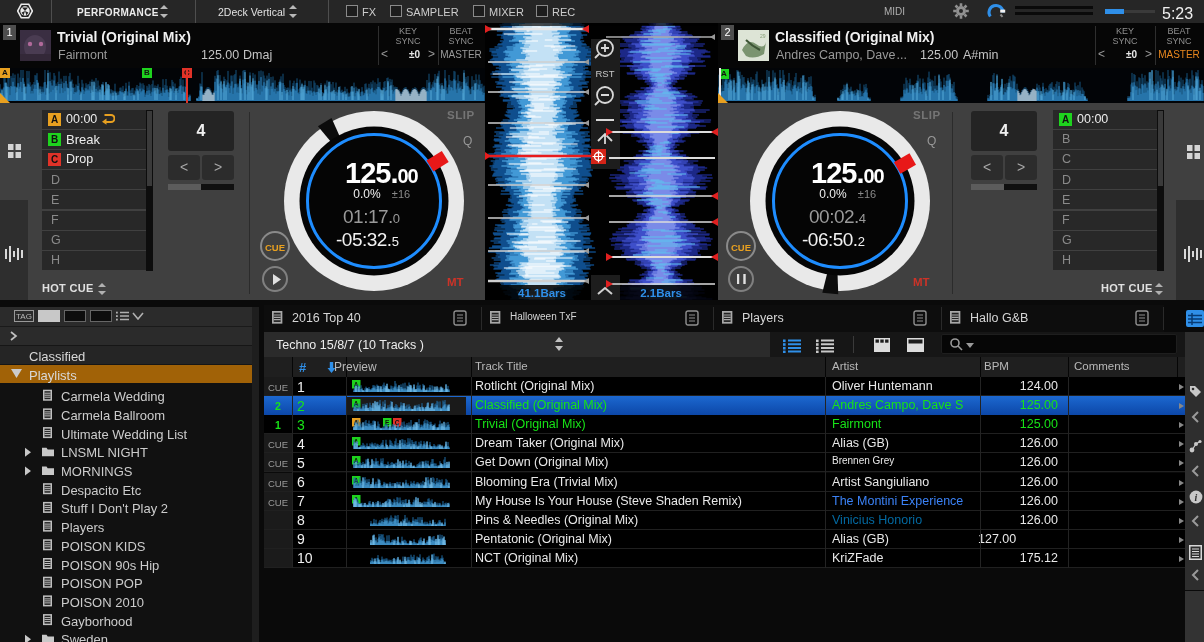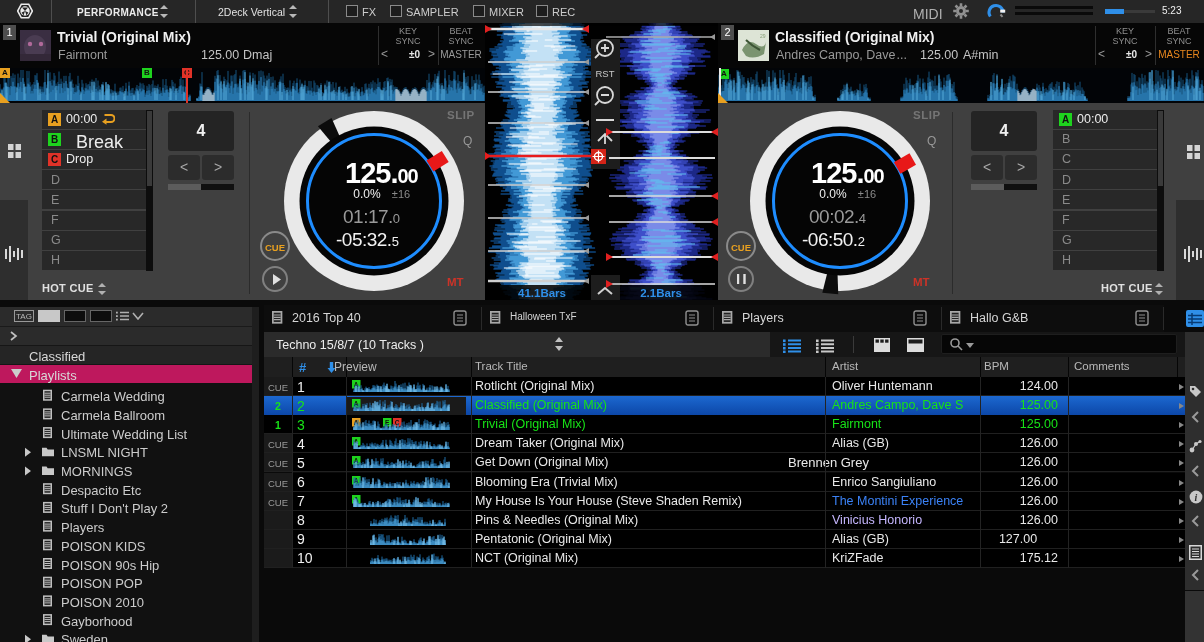--- a/index.html
+++ b/index.html
@@ -27,40 +27,40 @@
   </svg>
 <div class="abs" style="left:328px;top:0;width:1px;height:23px;background:#4e4e4e"></div>
 <div class="abs" style="left:346px;top:5px;width:12px;height:12px;border:1px solid #8a8a8a;background:#1d1d1d"></div>
 <div class="abs" style="left:362px;top:6px;font-size:11px;color:#cccccc">FX</div>
 <div class="abs" style="left:390px;top:5px;width:12px;height:12px;border:1px solid #8a8a8a;background:#1d1d1d"></div>
 <div class="abs" style="left:406px;top:6px;font-size:11px;color:#cccccc">SAMPLER</div>
 <div class="abs" style="left:473px;top:5px;width:12px;height:12px;border:1px solid #8a8a8a;background:#1d1d1d"></div>
 <div class="abs" style="left:489px;top:6px;font-size:11px;color:#cccccc">MIXER</div>
 <div class="abs" style="left:536px;top:5px;width:12px;height:12px;border:1px solid #8a8a8a;background:#1d1d1d"></div>
 <div class="abs" style="left:552px;top:6px;font-size:11px;color:#cccccc">REC</div>
-<div class="abs" style="left:913px;top:6px;font-size:14px;color:#b0b0b0">MIDI</div>
+<div class="abs" style="left:884px;top:6px;font-size:10px;color:#b0b0b0">MIDI</div>
 <svg class="abs" style="left:952px;top:2px" width="18" height="18" viewBox="0 0 18 18">
 <g fill="#909090">
       <circle cx="9" cy="9" r="5"></circle>
 <g stroke="#909090" stroke-width="2.6">
         <path d="M9 1.2V4M9 14V16.8M1.2 9H4M14 9H16.8M3.5 3.5L5.5 5.5M12.5 12.5L14.5 14.5M14.5 3.5L12.5 5.5M5.5 12.5L3.5 14.5"></path>
       </g>
 <circle cx="9" cy="9" r="2" fill="#262626"></circle>
     </g>
   </svg>
 <svg class="abs" style="left:986px;top:2px" width="20" height="20" viewBox="0 0 20 20">
 <path d="M4.3 14.5 A7 7 0 1 1 17 10.5" fill="none" stroke="#2f8fe8" stroke-width="3"></path>
 <rect x="14.2" y="7.6" width="5" height="3" fill="#f2f2f2"></rect>
 <path d="M14.5 12.5 L16.5 14.8" stroke="#8a8a8a" stroke-width="2"></path>
   </svg>
 <div class="abs" style="left:1015px;top:6px;width:78px;height:3px;background:#0a0a0a"></div>
 <div class="abs" style="left:1015px;top:12px;width:78px;height:3px;background:#0a0a0a"></div>
 <div class="abs" style="left:1105px;top:10px;width:50px;height:3px;background:#3a3a3a"></div>
 <div class="abs" style="left:1105px;top:9px;width:19px;height:5px;background:#2f8fe8"></div>
-<div class="abs" style="left:1162px;top:5px;font-size:10px;color:#f0f0f0">5:23</div>
+<div class="abs" style="left:1162px;top:5px;font-size:16px;color:#f0f0f0">5:23</div>
 <div class="abs" style="left:0;top:23px;width:485px;height:45px;background:#060606"></div>
 <div class="abs" style="left:718px;top:23px;width:486px;height:45px;background:#060606"></div>
 <div class="abs" style="left:3px;top:25px;width:13px;height:15px;background:#4e4e4e;color:#fff;font-size:11px;text-align:center;line-height:15px">1</div>
 <div class="abs" style="left:20px;top:30px;width:31px;height:31px;background:linear-gradient(135deg,#4a3a50,#2a2030 60%,#3c3044)"></div>
 <div class="abs" style="left:57px;top:29px;font-size:14px;font-weight:bold;color:#f0f0f0">Trivial (Original Mix)</div>
 <div class="abs" style="left:58px;top:48px;font-size:12.5px;color:#9a9a9a;white-space:nowrap">Fairmont</div>
 <div class="abs" style="left:201px;top:48px;font-size:12.5px;color:#c4c4c4">125.00</div>
 <div class="abs" style="left:243px;top:48px;font-size:12.5px;color:#c4c4c4">Dmaj</div>
 <svg class="abs" style="left:20px;top:30px" width="31" height="31">
     <rect width="31" height="31" fill="#3a2e42"></rect>
@@ -151,21 +151,21 @@
 <svg class="abs" style="left:1184px;top:245px" width="18" height="18">
     <g stroke="#d8d8d8" stroke-width="2">
       <path d="M1 4V14M5 1V17M9 6V12M13 3V15M17 5V13"></path>
     </g>
   </svg>
 <div class="abs" style="left:42px;top:109.5px;width:104px;height:19.2px;background:#282828"></div>
 <div class="abs" style="left:48px;top:112.5px;width:13px;height:13px;background:#e8a020;color:#111;font-size:10px;font-weight:bold;text-align:center;line-height:13px">A</div>
 <div class="abs" style="left:66px;top:112.0px;font-size:12.5px;color:#ececec">00:00</div>
 <div class="abs" style="left:42px;top:129.7px;width:104px;height:19.2px;background:#282828"></div>
 <div class="abs" style="left:48px;top:132.7px;width:13px;height:13px;background:#1ed31e;color:#111;font-size:10px;font-weight:bold;text-align:center;line-height:13px">B</div>
-<div class="abs" style="left:76px;top:132.2px;font-size:18px;color:#ececec">Break</div>
+<div class="abs" style="left:66px;top:132.2px;font-size:13px;color:#ececec">Break</div>
 <div class="abs" style="left:42px;top:149.9px;width:104px;height:19.2px;background:#282828"></div>
 <div class="abs" style="left:48px;top:152.9px;width:13px;height:13px;background:#e03228;color:#111;font-size:10px;font-weight:bold;text-align:center;line-height:13px">C</div>
 <div class="abs" style="left:66px;top:152.4px;font-size:12.5px;color:#ececec">Drop</div>
 <div class="abs" style="left:42px;top:170.1px;width:104px;height:19.2px;background:#282828"></div>
 <div class="abs" style="left:51px;top:172.6px;font-size:12.5px;color:#8a8a8a">D</div>
 <div class="abs" style="left:42px;top:190.3px;width:104px;height:19.2px;background:#282828"></div>
 <div class="abs" style="left:51px;top:192.8px;font-size:12.5px;color:#8a8a8a">E</div>
 <div class="abs" style="left:42px;top:210.5px;width:104px;height:19.2px;background:#282828"></div>
 <div class="abs" style="left:51px;top:213.0px;font-size:12.5px;color:#8a8a8a">F</div>
 <div class="abs" style="left:42px;top:230.7px;width:104px;height:19.2px;background:#282828"></div>
@@ -351,21 +351,21 @@
 <svg class="abs" style="left:132px;top:312px" width="12" height="8">
     <path d="M1 1 L6 7 L11 1" fill="none" stroke="#b0b0b0" stroke-width="1.6"></path>
   </svg>
 <div class="abs" style="left:0;top:326px;width:259px;height:19px;background:#2b2b2b;border-top:1px solid #1a1a1a"></div>
 <svg class="abs" style="left:9px;top:331px" width="9" height="10">
     <path d="M2 1 L7 5 L2 9" fill="none" stroke="#c0c0c0" stroke-width="1.7"></path>
   </svg>
 <div class="abs" style="left:0;top:345px;width:259px;height:19px;background:#252525;border-top:1px solid #161616;color:#d8d8d8;font-size:13px">
     <span style="position:absolute;left:29px;top:2.5px">Classified</span>
   </div>
-<div class="abs" style="left:0;top:364px;width:259px;height:19px;background:#be185d;border-top:1px solid #161616;color:#d8d8d8;font-size:13px">
+<div class="abs" style="left:0;top:364px;width:259px;height:19px;background:#a16207;border-top:1px solid #161616;color:#d8d8d8;font-size:13px">
     <span style="position:absolute;left:29px;top:2.5px">Playlists</span>
   </div>
 <svg class="abs" style="left:11px;top:369px" width="11" height="9">
     <path d="M0 0 H11 L5.5 9 Z" fill="#cccccc"></path>
   </svg>
 <svg class="abs" style="left:0;top:383px" width="252" height="259" viewBox="0 0 252 259">
     <g transform="translate(43,6.699999999999999)">
       <rect x="0" y="0" width="9.0" height="11.0" fill="#c0c0c0"></rect>
       <rect x="1.5" y="1.5" width="6.0" height="8.0" fill="#222"></rect>
       <path d="M1.5 3.5H7.5M1.5 5.5H7.5M1.5 7.5H7.5" stroke="#c0c0c0" stroke-width="1.0"></path>
@@ -658,40 +658,40 @@
 <svg class="abs" style="left:352px;top:456.4px" width="108" height="13">
     <rect x="0" y="0" width="8.5" height="8.5" fill="#1ed31e"></rect>
     <text x="4.2" y="6.8" text-anchor="middle" font-size="6.5" font-weight="bold" fill="#111">A</text>
     <g transform="translate(2,0)">
       <path d="M0 12V4.7M1 12V9.3M2 12V5.4M3 12V4.5M4 12V8.4M5 12V6.5M6 12V6.1M7 12V7.1M8 12V9.0M9 12V5.9M10 12V8.4M11 12V7.6M12 12V3.4M13 12V3.5M14 12V2.4M15 12V5.9M16 12V8.8M17 12V9.2M18 12V2.9M19 12V4.7M20 12V5.3M21 12V7.4M22 12V2.2M23 12V5.5M24 12V4.9M25 12V8.2M26 12V9.0M27 12V2.5M28 12V5.0M29 12V2.2M30 12V8.1M31 12V8.4M32 12V8.0M33 12V9.1M34 12V5.7M35 12V8.0M36 12V9.2M37 12V6.8M38 12V6.0M39 12V7.0M40 12V7.9M41 12V7.3M42 12V6.6M43 12V6.9M44 12V3.1M45 12V9.0M46 12V5.1M47 12V7.2M48 12V6.9M49 12V4.4M50 12V8.3M51 12V7.7M52 12V3.9M53 12V7.0M54 12V9.7M55 12V5.1M56 12V9.3M57 12V6.5M58 12V9.5M59 12V10.1M60 12V9.5M61 12V10.5M62 12V10.7M63 12V8.5M64 12V8.0M65 12V7.1M66 12V5.7M67 12V10.1M68 12V5.3M69 12V5.3M70 12V8.0M71 12V5.4M72 12V4.6M73 12V8.1M74 12V4.8M75 12V9.5M76 12V9.8M77 12V6.3M78 12V3.1M79 12V3.0M80 12V7.2M81 12V7.5M82 12V7.5M83 12V9.7M84 12V9.3M85 12V9.5M86 12V5.2M87 12V7.1M88 12V8.1M89 12V8.5M90 12V3.6M91 12V1M92 12V8.4M93 12V5.7M94 12V8.0M95 12V5.5" stroke="#1f6da6" stroke-width="1"></path>
       <path d="M0 12V7.2M1 12V10.7M2 12V9.6M3 12V9.1M4 12V9.9M5 12V9.3M6 12V8.6M7 12V9.4M8 12V10.4M9 12V8.1M10 12V10.2M11 12V8.9M12 12V8.9M13 12V7.4M14 12V5.3M15 12V9.8M16 12V10.7M17 12V10.9M18 12V8.0M19 12V7.6M20 12V8.4M21 12V9.0M22 12V5.5M23 12V8.5M24 12V9.4M25 12V10.0M26 12V10.3M27 12V6.6M28 12V7.2M29 12V8.5M30 12V10.4M31 12V10.6M32 12V10.2M33 12V10.8M34 12V9.3M35 12V10.3M36 12V10.2M37 12V9.2M38 12V9.1M39 12V8.9M40 12V9.3M41 12V9.1M42 12V10.1M43 12V10.2M44 12V8.8M45 12V10.1M46 12V8.0M47 12V10.1M48 12V9.6M49 12V9.2M50 12V10.3M51 12V9.0M52 12V7.4M53 12V10.0M54 12V10.4M55 12V9.0M56 12V10.3M57 12V9.0M58 12V11.1M59 12V10.9M60 12V10.6M61 12V11.0M62 12V11.2M63 12V10.7M64 12V10.3M65 12V9.2M66 12V8.6M67 12V11.0M68 12V8.6M69 12V8.6M70 12V10.2M71 12V9.6M72 12V7.3M73 12V9.3M74 12V8.1M75 12V11.1M76 12V10.9M77 12V8.4M78 12V8.0M79 12V7.8M80 12V10.1M81 12V10.4M82 12V10.0M83 12V10.6M84 12V10.7M85 12V10.9M86 12V9.1M87 12V8.7M88 12V10.6M89 12V10.0M90 12V8.4M91 12V6.9M92 12V9.5M93 12V8.7M94 12V9.6M95 12V7.6" stroke="#4aa0d8" stroke-width="1"></path>
       <path d="M2 12V5.7M8 12V9.2M11 12V7.8M14 12V2.9M17 12V9.3M18 12V3.4M33 12V9.2M40 12V8.1M44 12V3.5M46 12V5.5M49 12V4.8M57 12V6.8M59 12V10.2M60 12V9.6M69 12V5.7M75 12V9.6M85 12V9.6M87 12V7.3M88 12V8.3M93 12V6.0M95 12V5.8" stroke="#7cc4ee" stroke-width="1"></path>
     </g>
   </svg>
 <div class="abs" style="left:475px;top:455.4px;font-size:12.5px;color:#e8e8e8">Get Down (Original Mix)</div>
-<div class="abs" style="left:788px;top:455.4px;font-size:13px;color:#e8e8e8;width:146px;overflow:hidden;white-space:nowrap">Brennen Grey</div>
+<div class="abs" style="left:832px;top:455.4px;font-size:10px;color:#e8e8e8;width:146px;overflow:hidden;white-space:nowrap">Brennen Grey</div>
 <div class="abs" style="left:978px;top:455.4px;width:80px;text-align:right;font-size:12.5px;color:#e8e8e8">126.00</div>
 <svg class="abs" style="left:1179px;top:460.4px" width="5" height="6">
     <path d="M0 0 L5 3 L0 6 Z" fill="#888"></path>
   </svg>
 <div class="abs" style="left:264px;top:472.5px;width:921px;height:19.1px;background:#000;border-bottom:1px solid #202020"></div>
 <div class="abs" style="left:264px;top:472.5px;width:28px;height:18.1px;background:#1b1b1b"></div>
 <div class="abs" style="left:264px;top:477.5px;width:28px;text-align:center;font-size:9.5px;color:#9a9a9a">CUE</div>
 <div class="abs" style="left:297px;top:474.0px;font-size:14px;color:#f0f0f0">6</div>
 <svg class="abs" style="left:352px;top:475.5px" width="108" height="13">
     <rect x="0" y="0" width="8.5" height="8.5" fill="#1ed31e"></rect>
     <text x="4.2" y="6.8" text-anchor="middle" font-size="6.5" font-weight="bold" fill="#111">A</text>
     <g transform="translate(2,0)">
       <path d="M0 12V2.0M1 12V1.1M2 12V7.1M3 12V3.1M4 12V6.9M5 12V6.6M6 12V1.4M7 12V4.5M8 12V5.4M9 12V1M10 12V2.5M11 12V1M12 12V6.7M13 12V3.3M14 12V5.7M15 12V3.1M16 12V8.9M17 12V8.0M18 12V6.2M19 12V1.9M20 12V8.7M21 12V7.8M22 12V5.7M23 12V9.5M24 12V2.6M25 12V3.3M26 12V4.5M27 12V9.2M28 12V8.8M29 12V9.0M30 12V5.9M31 12V6.7M32 12V7.7M33 12V7.5M34 12V9.7M35 12V7.6M36 12V6.1M37 12V7.4M38 12V9.9M39 12V7.0M40 12V10.5M41 12V7.0M42 12V7.6M43 12V5.9M44 12V6.3M45 12V8.3M46 12V6.0M47 12V9.7M48 12V10.2M49 12V6.3M50 12V7.8M51 12V7.6M52 12V3.8M53 12V8.1M54 12V7.2M55 12V9.5M56 12V9.5M57 12V5.4M58 12V7.1M59 12V6.7M60 12V4.9M61 12V8.1M62 12V7.5M63 12V6.3M64 12V6.3M65 12V7.5M66 12V9.3M67 12V6.5M68 12V7.9M69 12V4.9M70 12V9.3M71 12V5.9M72 12V1M73 12V7.2M74 12V1M75 12V3.5M76 12V8.5M77 12V1.5M78 12V6.0M79 12V1.1M80 12V2.3M81 12V8.2M82 12V5.1M83 12V2.0M84 12V6.0M85 12V3.6M86 12V3.9M87 12V6.4M88 12V3.3M89 12V9.1M90 12V8.7M91 12V8.7M92 12V2.9M93 12V4.2M94 12V6.5M95 12V6.6" stroke="#1f6da6" stroke-width="1"></path>
       <path d="M0 12V7.3M1 12V7.0M2 12V10.0M3 12V8.4M4 12V9.9M5 12V9.3M6 12V7.4M7 12V6.9M8 12V9.1M9 12V5.7M10 12V6.1M11 12V4.4M12 12V9.2M13 12V7.0M14 12V8.5M15 12V6.0M16 12V10.5M17 12V10.4M18 12V8.4M19 12V6.4M20 12V10.8M21 12V9.5M22 12V7.9M23 12V10.6M24 12V7.8M25 12V7.7M26 12V7.0M27 12V10.2M28 12V10.8M29 12V10.8M30 12V7.8M31 12V9.6M32 12V9.5M33 12V9.7M34 12V10.7M35 12V10.4M36 12V8.2M37 12V9.8M38 12V10.8M39 12V9.8M40 12V11.3M41 12V8.7M42 12V9.6M43 12V8.4M44 12V9.1M45 12V10.1M46 12V9.3M47 12V10.7M48 12V11.3M49 12V8.6M50 12V9.4M51 12V10.4M52 12V6.6M53 12V9.8M54 12V8.9M55 12V10.5M56 12V10.6M57 12V8.1M58 12V8.6M59 12V10.0M60 12V7.8M61 12V10.4M62 12V9.0M63 12V8.0M64 12V9.2M65 12V9.1M66 12V10.3M67 12V9.1M68 12V9.9M69 12V8.7M70 12V10.1M71 12V9.1M72 12V6.4M73 12V10.0M74 12V4.4M75 12V7.4M76 12V10.7M77 12V8.1M78 12V9.8M79 12V7.5M80 12V7.0M81 12V10.2M82 12V8.3M83 12V6.9M84 12V8.2M85 12V6.6M86 12V8.9M87 12V9.3M88 12V7.9M89 12V10.1M90 12V10.4M91 12V9.9M92 12V6.6M93 12V9.0M94 12V9.9M95 12V9.9" stroke="#4aa0d8" stroke-width="1"></path>
       <path d="M9 12V1.6M17 12V8.2M19 12V2.4M25 12V3.7M33 12V7.8M41 12V7.3M45 12V8.4M47 12V9.8M49 12V6.6M65 12V7.7M70 12V9.5M71 12V6.2M72 12V1.6M76 12V8.7M77 12V2.0M78 12V6.3M87 12V6.6M95 12V6.9" stroke="#7cc4ee" stroke-width="1"></path>
     </g>
   </svg>
 <div class="abs" style="left:475px;top:474.5px;font-size:12.5px;color:#e8e8e8">Blooming Era (Trivial Mix)</div>
-<div class="abs" style="left:832px;top:474.5px;font-size:12.5px;color:#e8e8e8;width:146px;overflow:hidden;white-space:nowrap">Enrico Sangiuliano</div>
+<div class="abs" style="left:832px;top:474.5px;font-size:12.5px;color:#e8e8e8;width:146px;overflow:hidden;white-space:nowrap">Artist Sangiuliano</div>
 <div class="abs" style="left:978px;top:474.5px;width:80px;text-align:right;font-size:12.5px;color:#e8e8e8">126.00</div>
 <svg class="abs" style="left:1179px;top:479.5px" width="5" height="6">
     <path d="M0 0 L5 3 L0 6 Z" fill="#888"></path>
   </svg>
 <div class="abs" style="left:264px;top:491.6px;width:921px;height:19.1px;background:#000;border-bottom:1px solid #202020"></div>
 <div class="abs" style="left:264px;top:491.6px;width:28px;height:18.1px;background:#1b1b1b"></div>
 <div class="abs" style="left:264px;top:496.6px;width:28px;text-align:center;font-size:9.5px;color:#9a9a9a">CUE</div>
 <div class="abs" style="left:297px;top:493.1px;font-size:14px;color:#f0f0f0">7</div>
 <svg class="abs" style="left:352px;top:494.6px" width="108" height="13">
     <rect x="0" y="0" width="8.5" height="8.5" fill="#1ed31e"></rect>
@@ -712,38 +712,38 @@
 <div class="abs" style="left:264px;top:510.70000000000005px;width:28px;height:18.1px;background:#1b1b1b"></div>
 <div class="abs" style="left:297px;top:512.2px;font-size:14px;color:#f0f0f0">8</div>
 <svg class="abs" style="left:370px;top:513.7px" width="88" height="13">
     <g transform="translate(0,0)">
       <path d="M0 12V9.5M1 12V7.1M2 12V9.9M3 12V9.2M4 12V4.9M5 12V9.4M6 12V5.7M7 12V9.8M8 12V9.4M9 12V7.6M10 12V6.0M11 12V8.2M12 12V4.8M13 12V8.1M14 12V5.5M15 12V3.8M16 12V4.7M17 12V3.5M18 12V7.4M19 12V5.4M20 12V3.8M21 12V1.4M22 12V3.5M23 12V7.9M24 12V4.1M25 12V1.5M26 12V1.7M27 12V6.5M28 12V1M29 12V9.1M30 12V8.6M31 12V7.3M32 12V9.0M33 12V5.5M34 12V6.6M35 12V1M36 12V8.6M37 12V3.6M38 12V8.6M39 12V6.5M40 12V8.5M41 12V8.0M42 12V9.5M43 12V3.2M44 12V6.9M45 12V5.3M46 12V5.3M47 12V5.7M48 12V3.2M49 12V8.6M50 12V3.1M51 12V8.8M52 12V3.2M53 12V8.7M54 12V8.7M55 12V7.7M56 12V9.6M57 12V7.8M58 12V9.1M59 12V10.1M60 12V6.7M61 12V9.1M62 12V10.1M63 12V5.6M64 12V9.3M65 12V8.2M66 12V10.2M67 12V9.5M68 12V8.5M69 12V6.3M70 12V6.2M71 12V9.1M72 12V8.5M73 12V10.3M74 12V10.2M75 12V4.8" stroke="#1f6da6" stroke-width="1"></path>
       <path d="M0 12V10.6M1 12V9.5M2 12V10.5M3 12V10.5M4 12V8.8M5 12V10.6M6 12V9.5M7 12V11.1M8 12V10.8M9 12V9.1M10 12V9.1M11 12V9.7M12 12V7.2M13 12V10.3M14 12V8.0M15 12V6.3M16 12V7.4M17 12V6.4M18 12V9.8M19 12V8.6M20 12V7.1M21 12V8.3M22 12V7.5M23 12V10.0M24 12V6.8M25 12V5.2M26 12V5.1M27 12V9.2M28 12V5.6M29 12V10.8M30 12V10.8M31 12V8.8M32 12V10.0M33 12V8.5M34 12V9.6M35 12V4.8M36 12V10.1M37 12V8.9M38 12V9.6M39 12V8.3M40 12V9.7M41 12V9.7M42 12V10.7M43 12V6.7M44 12V10.1M45 12V7.7M46 12V8.6M47 12V8.0M48 12V8.3M49 12V10.4M50 12V8.8M51 12V10.0M52 12V5.9M53 12V10.0M54 12V10.7M55 12V10.3M56 12V11.1M57 12V10.1M58 12V10.4M59 12V11.1M60 12V9.2M61 12V10.8M62 12V11.3M63 12V7.6M64 12V10.9M65 12V10.3M66 12V11.0M67 12V10.7M68 12V9.8M69 12V9.7M70 12V8.1M71 12V10.3M72 12V10.0M73 12V11.3M74 12V11.2M75 12V8.4" stroke="#4aa0d8" stroke-width="1"></path>
       <path d="M29 12V9.2M31 12V7.6M34 12V6.8M36 12V8.8M42 12V9.7M62 12V10.2M63 12V5.9M66 12V10.3M72 12V8.7" stroke="#7cc4ee" stroke-width="1"></path>
     </g>
   </svg>
 <div class="abs" style="left:475px;top:512.7px;font-size:12.5px;color:#e8e8e8">Pins &amp; Needles (Original Mix)</div>
-<div class="abs" style="left:832px;top:512.7px;font-size:12.5px;color:#c4b5fd;width:146px;overflow:hidden;white-space:nowrap">Vinicius Honorio</div>
+<div class="abs" style="left:832px;top:512.7px;font-size:12.5px;color:#0369a1;width:146px;overflow:hidden;white-space:nowrap">Vinicius Honorio</div>
 <div class="abs" style="left:978px;top:512.7px;width:80px;text-align:right;font-size:12.5px;color:#e8e8e8">126.00</div>
 <svg class="abs" style="left:1179px;top:517.7px" width="5" height="6">
     <path d="M0 0 L5 3 L0 6 Z" fill="#888"></path>
   </svg>
 <div class="abs" style="left:264px;top:529.8px;width:921px;height:19.1px;background:#000;border-bottom:1px solid #202020"></div>
 <div class="abs" style="left:264px;top:529.8px;width:28px;height:18.1px;background:#1b1b1b"></div>
 <div class="abs" style="left:297px;top:531.3px;font-size:14px;color:#f0f0f0">9</div>
 <svg class="abs" style="left:370px;top:532.8px" width="88" height="13">
     <g transform="translate(0,0)">
       <path d="M0 12V8.8M1 12V6.8M2 12V9.1M3 12V2.2M4 12V1.4M5 12V7.2M6 12V4.4M7 12V9.2M8 12V6.1M9 12V1M10 12V3.0M11 12V1M12 12V1.8M13 12V1.2M14 12V4.5M15 12V8.4M16 12V9.5M17 12V2.4M18 12V8.7M19 12V2.2M20 12V9.3M21 12V8.9M22 12V7.0M23 12V6.4M24 12V7.2M25 12V5.9M26 12V7.3M27 12V8.0M28 12V3.6M29 12V8.8M30 12V9.6M31 12V9.6M32 12V3.7M33 12V8.2M34 12V6.8M35 12V6.8M36 12V7.9M37 12V10.0M38 12V10.2M39 12V9.8M40 12V7.6M41 12V7.9M42 12V8.6M43 12V10.4M44 12V6.2M45 12V9.2M46 12V9.5M47 12V10.4M48 12V10.3M49 12V6.8M50 12V5.3M51 12V4.4M52 12V8.8M53 12V8.0M54 12V5.3M55 12V9.6M56 12V10.1M57 12V7.3M58 12V7.7M59 12V3.1M60 12V3.0M61 12V6.2M62 12V4.4M63 12V3.6M64 12V3.0M65 12V6.7M66 12V5.7M67 12V6.1M68 12V1.7M69 12V5.9M70 12V1.5M71 12V4.6M72 12V1.9M73 12V5.0M74 12V3.3M75 12V6.9" stroke="#1f6da6" stroke-width="1"></path>
       <path d="M0 12V10.0M1 12V9.7M2 12V10.8M3 12V7.9M4 12V4.9M5 12V8.7M6 12V7.5M7 12V10.3M8 12V9.2M9 12V4.5M10 12V7.3M11 12V6.3M12 12V8.0M13 12V7.3M14 12V8.4M15 12V10.0M16 12V10.4M17 12V8.0M18 12V10.0M19 12V8.1M20 12V10.2M21 12V10.1M22 12V8.9M23 12V9.5M24 12V10.0M25 12V7.8M26 12V10.3M27 12V10.2M28 12V8.7M29 12V9.8M30 12V10.6M31 12V11.1M32 12V7.8M33 12V10.2M34 12V9.9M35 12V10.1M36 12V9.6M37 12V10.9M38 12V10.8M39 12V11.2M40 12V9.5M41 12V9.8M42 12V10.0M43 12V11.4M44 12V8.8M45 12V10.8M46 12V10.4M47 12V11.3M48 12V11.3M49 12V8.4M50 12V9.2M51 12V7.2M52 12V9.9M53 12V10.3M54 12V8.3M55 12V10.3M56 12V11.2M57 12V9.0M58 12V9.1M59 12V6.5M60 12V5.8M61 12V9.0M62 12V6.9M63 12V7.8M64 12V7.8M65 12V8.5M66 12V8.8M67 12V8.4M68 12V5.6M69 12V8.9M70 12V6.0M71 12V7.7M72 12V6.4M73 12V9.0M74 12V6.8M75 12V9.8" stroke="#4aa0d8" stroke-width="1"></path>
       <path d="M1 12V7.1M3 12V2.7M4 12V1.9M24 12V7.5M28 12V4.0M33 12V8.4M40 12V7.8M41 12V8.1M48 12V10.4M53 12V8.2M54 12V5.7M59 12V3.5M60 12V3.4M66 12V6.0M68 12V2.2M69 12V6.2M73 12V5.4M74 12V3.7M75 12V7.2" stroke="#7cc4ee" stroke-width="1"></path>
     </g>
   </svg>
 <div class="abs" style="left:475px;top:531.8px;font-size:12.5px;color:#e8e8e8">Pentatonic (Original Mix)</div>
 <div class="abs" style="left:832px;top:531.8px;font-size:12.5px;color:#e8e8e8;width:146px;overflow:hidden;white-space:nowrap">Alias (GB)</div>
-<div class="abs" style="left:978px;top:531.8px;width:80px;text-align:center;font-size:12.5px;color:#e8e8e8">127.00</div>
+<div class="abs" style="left:978px;top:531.8px;width:80px;text-align:left;font-size:12.5px;color:#e8e8e8">127.00</div>
 <svg class="abs" style="left:1179px;top:536.8px" width="5" height="6">
     <path d="M0 0 L5 3 L0 6 Z" fill="#888"></path>
   </svg>
 <div class="abs" style="left:264px;top:548.9px;width:921px;height:19.1px;background:#000;border-bottom:1px solid #202020"></div>
 <div class="abs" style="left:264px;top:548.9px;width:28px;height:18.1px;background:#1b1b1b"></div>
 <div class="abs" style="left:297px;top:550.4px;font-size:14px;color:#f0f0f0">10</div>
 <svg class="abs" style="left:370px;top:551.9px" width="88" height="13">
     <g transform="translate(0,0)">
       <path d="M0 12V8.0M1 12V9.2M2 12V5.8M3 12V6.8M4 12V9.0M5 12V6.3M6 12V9.1M7 12V5.9M8 12V3.1M9 12V7.5M10 12V10.0M11 12V8.1M12 12V4.6M13 12V7.5M14 12V6.7M15 12V7.4M16 12V6.3M17 12V6.5M18 12V8.9M19 12V7.6M20 12V8.2M21 12V7.8M22 12V10.5M23 12V7.1M24 12V6.0M25 12V7.0M26 12V8.4M27 12V6.5M28 12V4.9M29 12V10.0M30 12V7.6M31 12V9.4M32 12V9.5M33 12V4.6M34 12V9.5M35 12V4.5M36 12V8.6M37 12V5.3M38 12V5.1M39 12V4.9M40 12V8.5M41 12V2.7M42 12V4.7M43 12V5.0M44 12V2.8M45 12V8.1M46 12V8.8M47 12V4.5M48 12V5.1M49 12V5.5M50 12V2.3M51 12V9.3M52 12V9.5M53 12V5.5M54 12V7.2M55 12V9.5M56 12V7.9M57 12V5.4M58 12V4.9M59 12V3.7M60 12V9.4M61 12V7.9M62 12V2.2M63 12V2.4M64 12V1.6M65 12V7.8M66 12V4.2M67 12V5.4M68 12V4.4M69 12V7.9M70 12V6.8M71 12V6.1M72 12V3.3M73 12V5.7M74 12V9.5M75 12V9.6" stroke="#1f6da6" stroke-width="1"></path>
       <path d="M0 12V9.9M1 12V10.6M2 12V8.7M3 12V9.7M4 12V10.0M5 12V9.0M6 12V10.2M7 12V9.6M8 12V6.2M9 12V9.8M10 12V10.6M11 12V10.0M12 12V7.6M13 12V9.4M14 12V10.1M15 12V9.3M16 12V9.2M17 12V8.6M18 12V10.2M19 12V9.1M20 12V10.4M21 12V9.6M22 12V11.3M23 12V9.3M24 12V9.3M25 12V9.5M26 12V10.5M27 12V8.5M28 12V7.3M29 12V11.3M30 12V9.3M31 12V10.3M32 12V11.0M33 12V9.1M34 12V10.8M35 12V7.1M36 12V10.6M37 12V9.3M38 12V7.7M39 12V7.9M40 12V9.6M41 12V8.6M42 12V8.9M43 12V7.4M44 12V8.3M45 12V10.1M46 12V10.3M47 12V7.7M48 12V8.2M49 12V9.4M50 12V7.0M51 12V10.6M52 12V10.3M53 12V8.3M54 12V8.8M55 12V11.1M56 12V10.1M57 12V8.9M58 12V9.2M59 12V6.9M60 12V11.0M61 12V9.1M62 12V6.1M63 12V7.3M64 12V8.1M65 12V10.3M66 12V7.7M67 12V9.6M68 12V7.5M69 12V9.7M70 12V8.4M71 12V9.1M72 12V6.7M73 12V8.2M74 12V10.8M75 12V10.7" stroke="#4aa0d8" stroke-width="1"></path>

